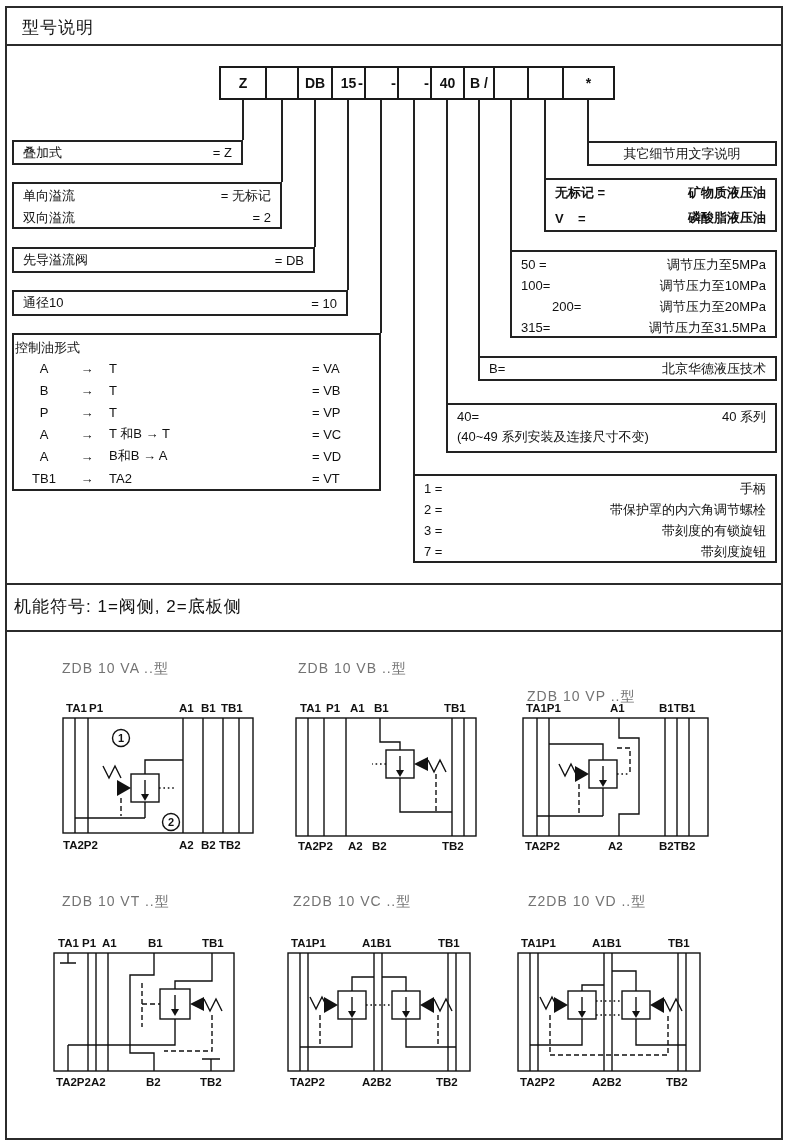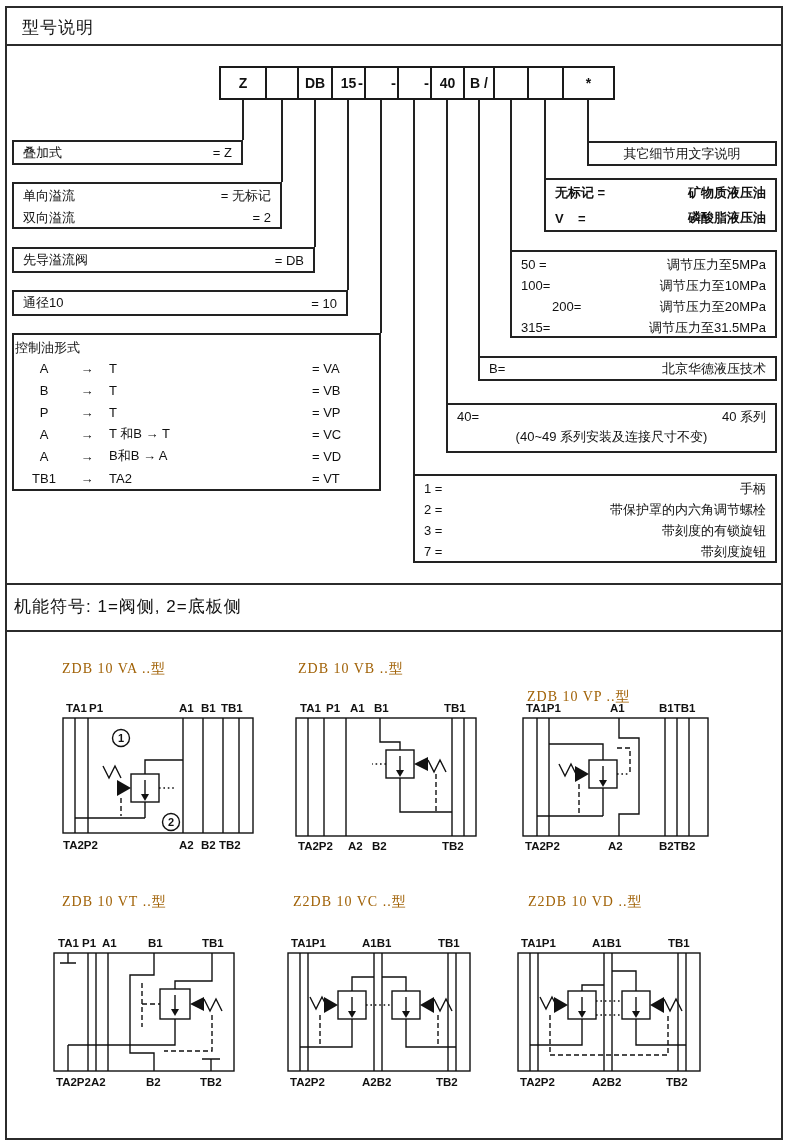--- a/index.html
+++ b/index.html
@@ -16,28 +16,28 @@
          text-align:center;font-size:14px;font-weight:600;box-sizing:content-box;background:#fff;}
   .mcell:first-child{margin-left:0;}
   .dashmark{position:absolute;font-size:15px;font-weight:700;line-height:34px;z-index:5;}
   
   .lbox{position:absolute;border:2px solid #222;background:#fff;box-sizing:border-box;
         font-size:13px;}
   .row-sb{display:flex;justify-content:space-between;align-items:center;padding:0 9px;}
   .ctl-grid{display:grid;grid-template-columns:42px 44px 1fr 58px;align-items:center;
         padding:0 9px;}
   .ctl-grid .val{text-align:left;}
-  .rt{text-align:center;}
+  .rt{text-align:left;}
   svg text.pl{font:600 11.5px "Liberation Sans","DejaVu Sans",sans-serif;fill:#111;}
   svg text.bg{font:600 11px "Liberation Sans","DejaVu Sans",sans-serif;fill:#111;}
   svg .sk{stroke:#111;stroke-width:1.4;fill:none;}
   svg .skf{fill:#111;stroke:none;}
   svg .dash{stroke-dasharray:5,3;}
   svg .dot{stroke-dasharray:1.6,2.8;}
-  .dtitle{position:absolute;font-size:14px;letter-spacing:1px;color:#a16207;font-family:Liberation Serif, serif;}
+  .dtitle{position:absolute;font-size:14px;letter-spacing:1px;color:#737373;}
 </style>
 </head>
 <body>
 
 <div id="page">
   <div class="pageborder"></div>
 
   <div class="sectitle" style="left:22px;top:16px;">型号说明</div>
   <div class="hline" style="left:5px;top:44px;width:778px;"></div>
 

